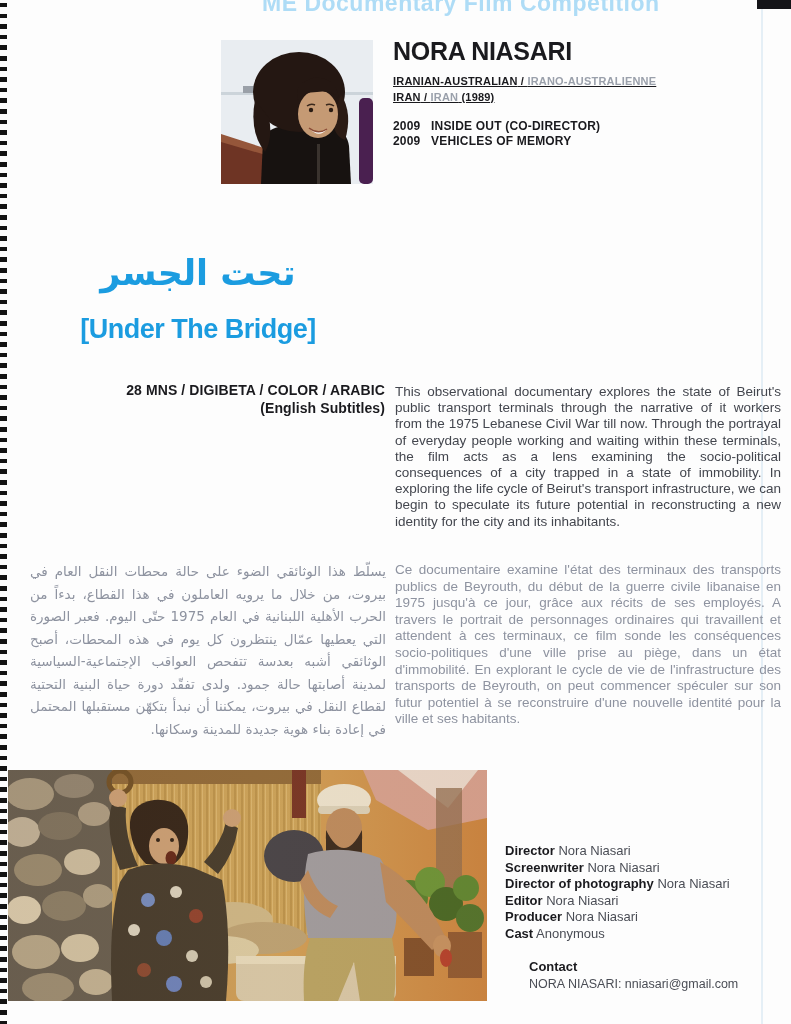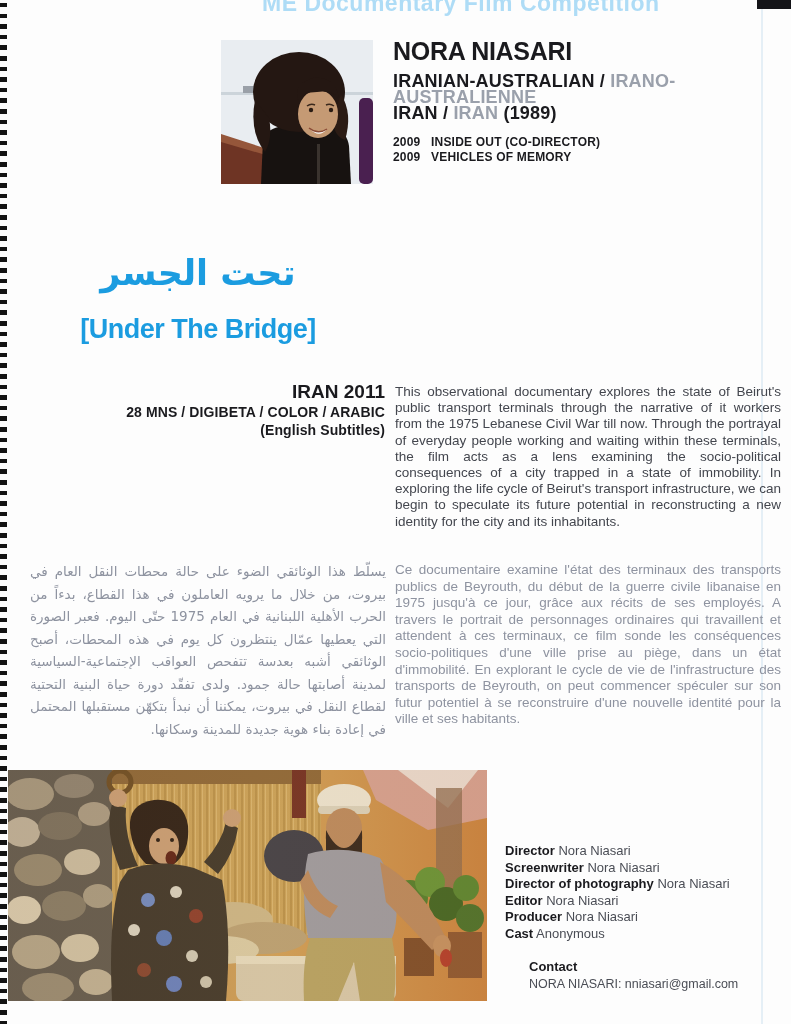--- a/index.html
+++ b/index.html
@@ -25,21 +25,21 @@
     left:262px;top:-10px;width:520px;
     font-size:23px;font-weight:bold;letter-spacing:.5px;
     color:#aedcf6;white-space:nowrap;
   }
 
   .portrait{left:221px;top:40px;width:152px;height:144px;}
   .portrait svg{display:block;}
 
   .filmmaker{left:393px;top:38px;width:390px;}
   .fm-name{font-size:25px;font-weight:bold;letter-spacing:-.3px;line-height:26px;margin:0;}
-  .fm-nat{margin-top:9px;font-size:18px;font-weight:bold;line-height:16px;letter-spacing:.2px;}
+  .fm-nat{margin-top:9px;font-size:11px;font-weight:bold;line-height:16px;letter-spacing:.2px;text-decoration:underline;}
   .gray-part{color:#9aa0ab;}
   .fm-filmo{margin-top:14px;font-size:12px;font-weight:bold;line-height:14.5px;letter-spacing:.2px;}
   .fm-filmo .yr{display:inline-block;width:38px;}
 
   .title-block{left:22px;top:238px;width:352px;text-align:center;color:#1b9ce0;}
   .title-ar{
     font-family:"DejaVu Sans",sans-serif;
     font-size:35px;font-weight:bold;line-height:70px;direction:rtl;
   }
   .title-en{font-size:27px;font-weight:bold;letter-spacing:-.5px;margin-top:6px;}
@@ -124,21 +124,20 @@
     <div><span class="yr">2009</span><span>VEHICLES OF MEMORY</span></div>
   </div>
 </div>
 
 <div class="abs title-block">
   <div class="title-ar">تحت الجسر</div>
   <div class="title-en">[Under The Bridge]</div>
 </div>
 
 <div class="abs info-block">
-  <div class="info-cy">IRAN 2011</div>
   <div class="info-specs">28 MNS / DIGIBETA / COLOR / ARABIC</div>
   <div class="info-subs">(English Subtitles)</div>
 </div>
 
 <div class="abs syn-en">This observational documentary explores the state of Beirut's public transport terminals through the narrative of it workers from the 1975 Lebanese Civil War till now. Through the portrayal of everyday people working and waiting within these terminals, the film acts as a lens examining the socio-political consequences of a city trapped in a state of immobility. In exploring the life cycle of Beirut's transport infrastructure, we can begin to speculate its future potential in reconstructing a new identity for the city and its inhabitants.</div>
 <div class="abs syn-ar">يسلّط هذا الوثائقي الضوء على حالة محطات النقل العام في بيروت، من خلال ما يرويه العاملون في هذا القطاع، بدءاً من الحرب الأهلية اللبنانية في العام 1975 حتّى اليوم. فعبر الصورة التي يعطيها عمّال ينتظرون كل يوم في هذه المحطات، أصبح الوثائقي أشبه بعدسة تتفحص العواقب الإجتماعية-السياسية لمدينة أصابتها حالة جمود. ولدى تفقّد دورة حياة البنية التحتية لقطاع النقل في بيروت، يمكننا أن نبدأ بتكهّن مستقبلها المحتمل في إعادة بناء هوية جديدة للمدينة وسكانها.</div>
 <div class="abs syn-fr">Ce documentaire examine l'état des terminaux des transports publics de Beyrouth, du début de la guerre civile libanaise en 1975 jusqu'à ce jour, grâce aux récits de ses employés. A travers le portrait de personnages ordinaires qui travaillent et attendent à ces terminaux, ce film sonde les conséquences socio-politiques d'une ville prise au piège, dans un état d'immobilité. En explorant le cycle de vie de l'infrastructure des transports de Beyrouth, on peut commencer  spéculer sur son futur potentiel à se reconstruire d'une nouvelle identité pour la ville et ses habitants.</div>
 
 <div class="abs still">
   <svg width="479" height="231" viewBox="0 0 479 231">

